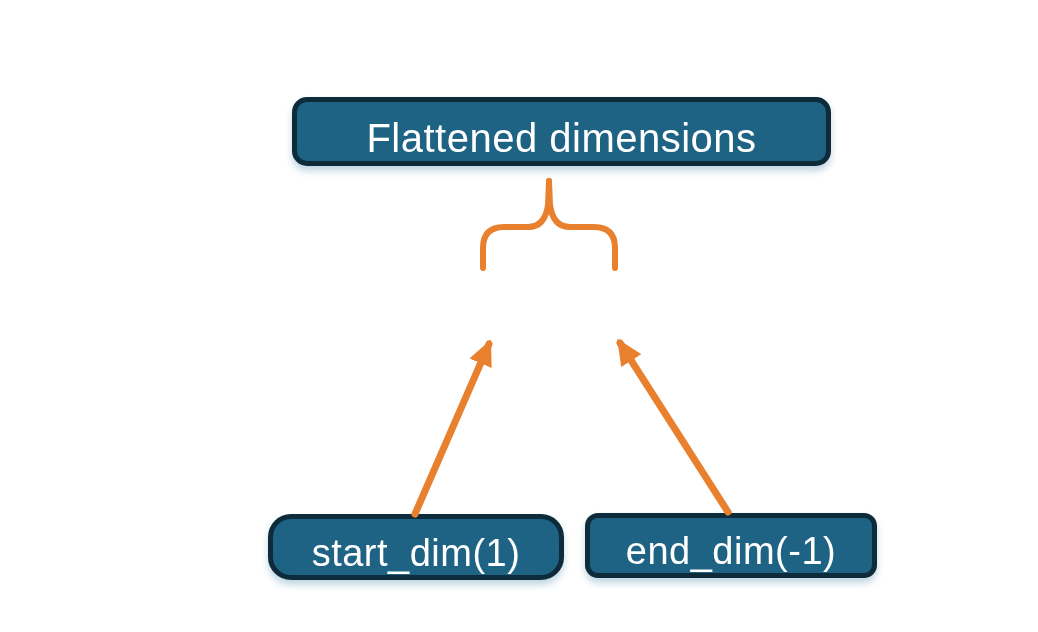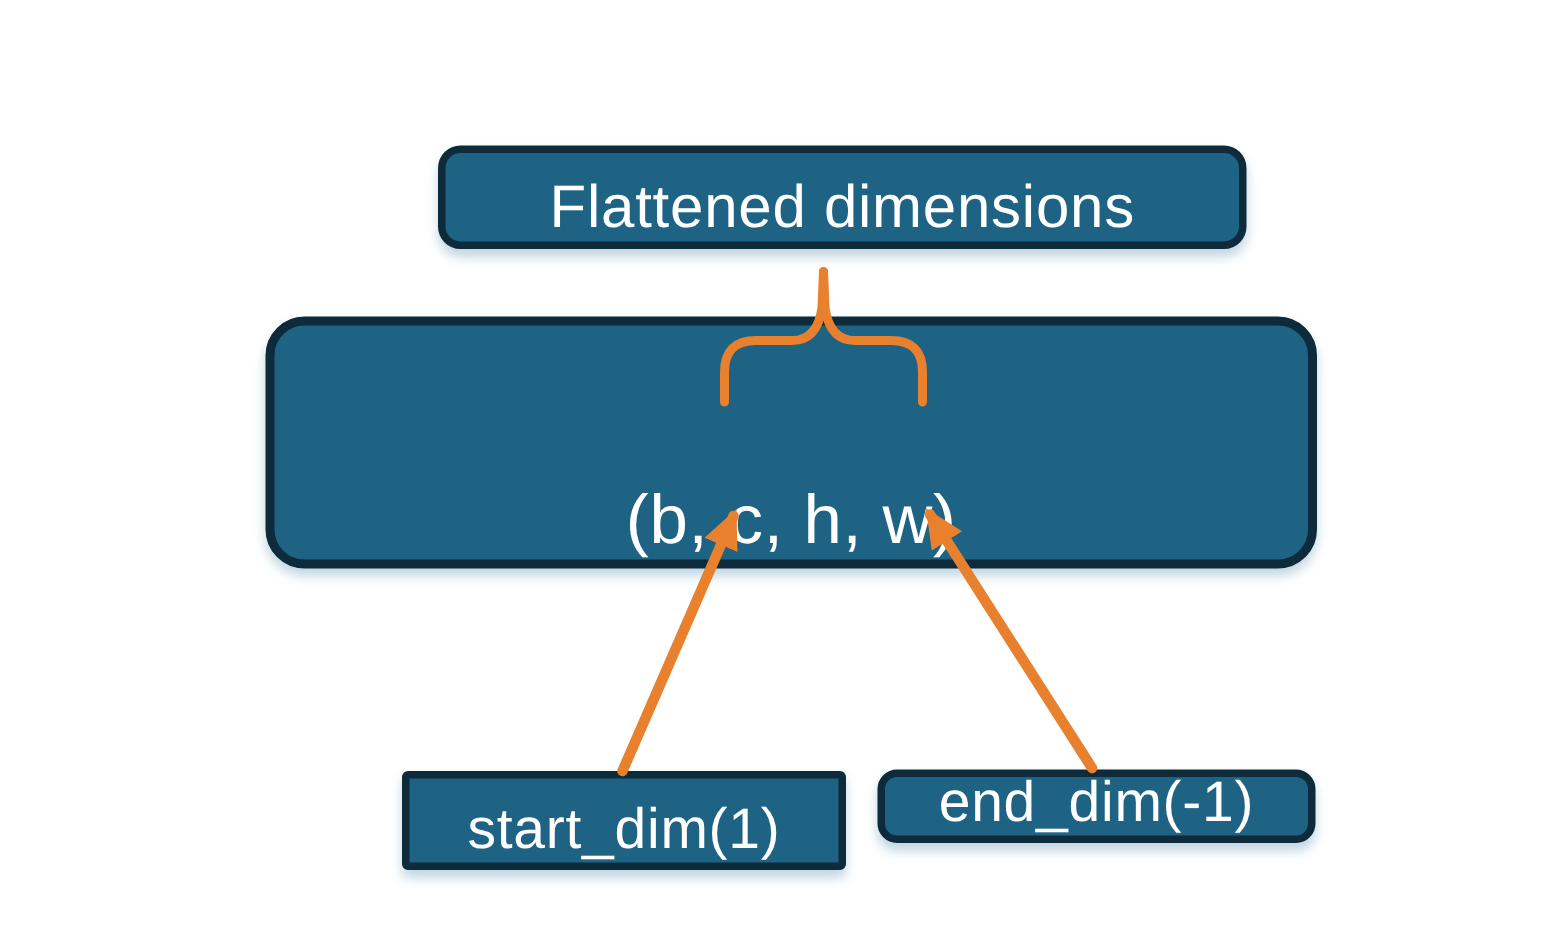--- a/index.html
+++ b/index.html
@@ -48,26 +48,26 @@
     left: 177px; top: 211px;
     width: 701px; height: 168px;
     border-radius: 26px;
     border-width: 6px;
     font-size: 46px;
   }
   .node-tensor .label { padding-top: 10px; }
   .node-start-dim {
     left: 268px; top: 514px;
     width: 296px; height: 66px;
-    border-radius: 4px;
+    border-radius: 23px;
     font-size: 38px;
   }
   .node-end-dim {
     left: 585px; top: 513px;
-    width: 292px; height: 49px;
+    width: 292px; height: 65px;
     border-radius: 13px;
     font-size: 38px;
   }
   .connector-layer {
     position: absolute;
     left: 0; top: 0;
     width: 1038px; height: 632px;
     pointer-events: none;
     z-index: 5;
   }
@@ -81,23 +81,20 @@
 </style>
 </head>
 <body>
 
 <div class="canvas">
 
   <div class="node node-flattened">
     <span class="label">Flattened dimensions</span>
   </div>
 
-  <div class="node node-tensor">
-    <span class="label">(b, c, h, w)</span>
-  </div>
 
   <div class="node node-start-dim">
     <span class="label">start_dim(1)</span>
   </div>
 
   <div class="node node-end-dim">
     <span class="label">end_dim(-1)</span>
   </div>
 
   <svg class="connector-layer" width="1038" height="632" viewBox="0 0 1038 632" xmlns="http://www.w3.org/2000/svg">

